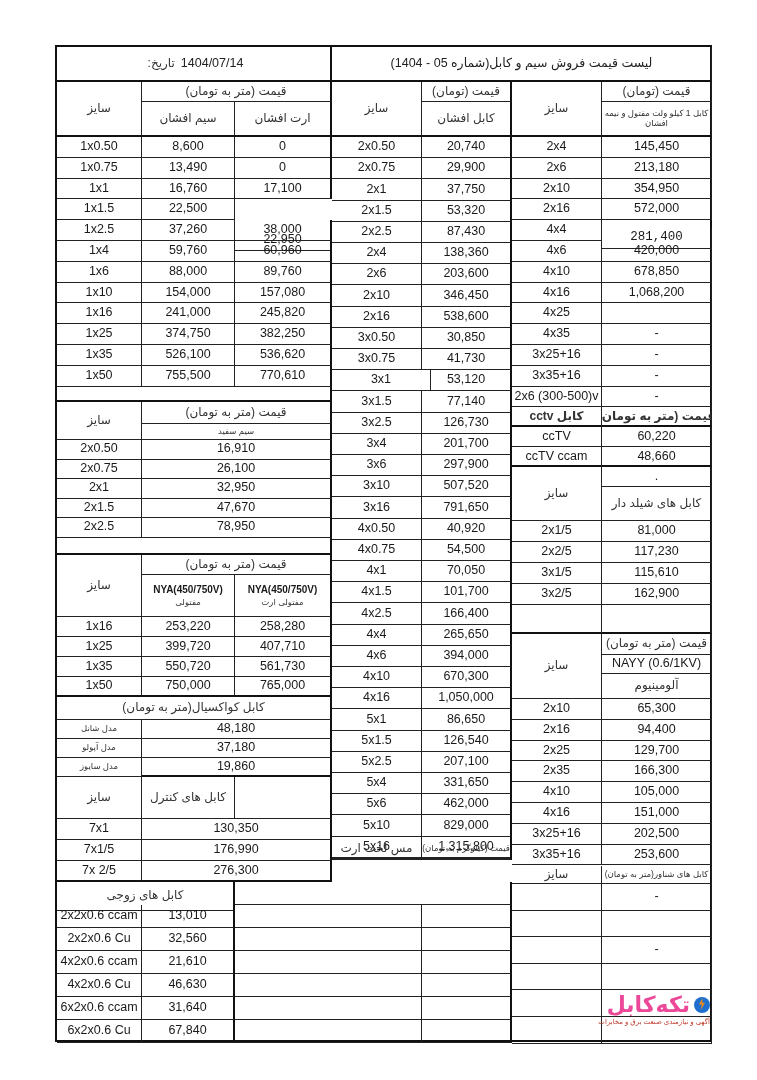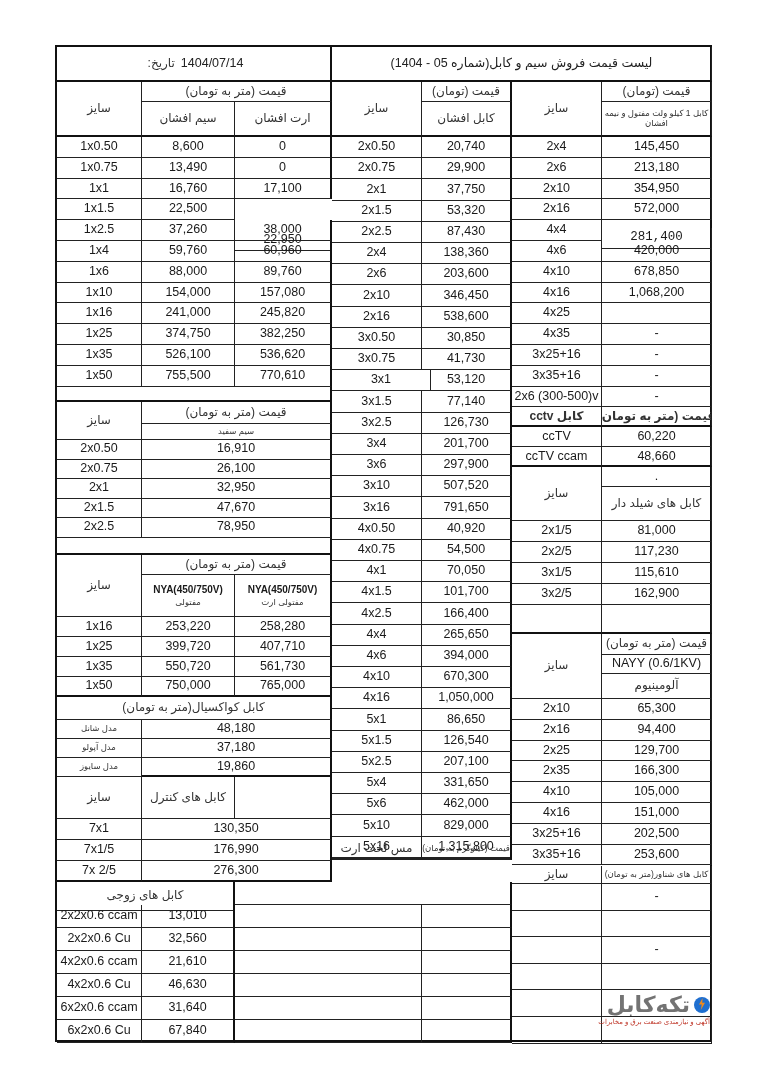--- a/index.html
+++ b/index.html
@@ -11,21 +11,21 @@
        display:flex; align-items:center; justify-content:center; text-align:center;
        font-size:12.5px; line-height:1.1; overflow:hidden; white-space:nowrap; }
   .fa { direction:rtl; font-size:12px; color:#333; }
   .fa-sm { direction:rtl; font-size:8.5px; color:#333; }
   .bold { font-weight:bold; }
   .wrap { white-space:normal; flex-direction:column; }
   .thickR { border-right:2px solid #111; }
   .thickB { border-bottom:2px solid #111; }
   .title { font-size:12.5px; direction:rtl; color:#222; }
   .logo { position:absolute; left:598px; top:992px; width:112px; height:40px; }
-  .logo-word { position:absolute; right:20px; top:0; font-size:22px; font-weight:bold; color:#737373;
+  .logo-word { position:absolute; right:20px; top:0; font-size:22px; font-weight:bold; color:#ec4899;
                direction:rtl; font-family:"DejaVu Sans", sans-serif; }
   .logo-mark { position:absolute; right:0; top:5px; width:16px; height:16px; border-radius:50%;
                background:#1f6fd0; }
   .logo-bolt { position:absolute; right:5px; top:6px; width:6px; height:12px; background:#f08a1c;
                clip-path:polygon(60% 0,0 55%,45% 55%,30% 100%,100% 40%,55% 40%); }
   .logo-tag { position:absolute; right:0; top:26px; font-size:7px; color:#c0392b; direction:rtl; white-space:nowrap; }
 </style>
 </head>
 <body>
 

